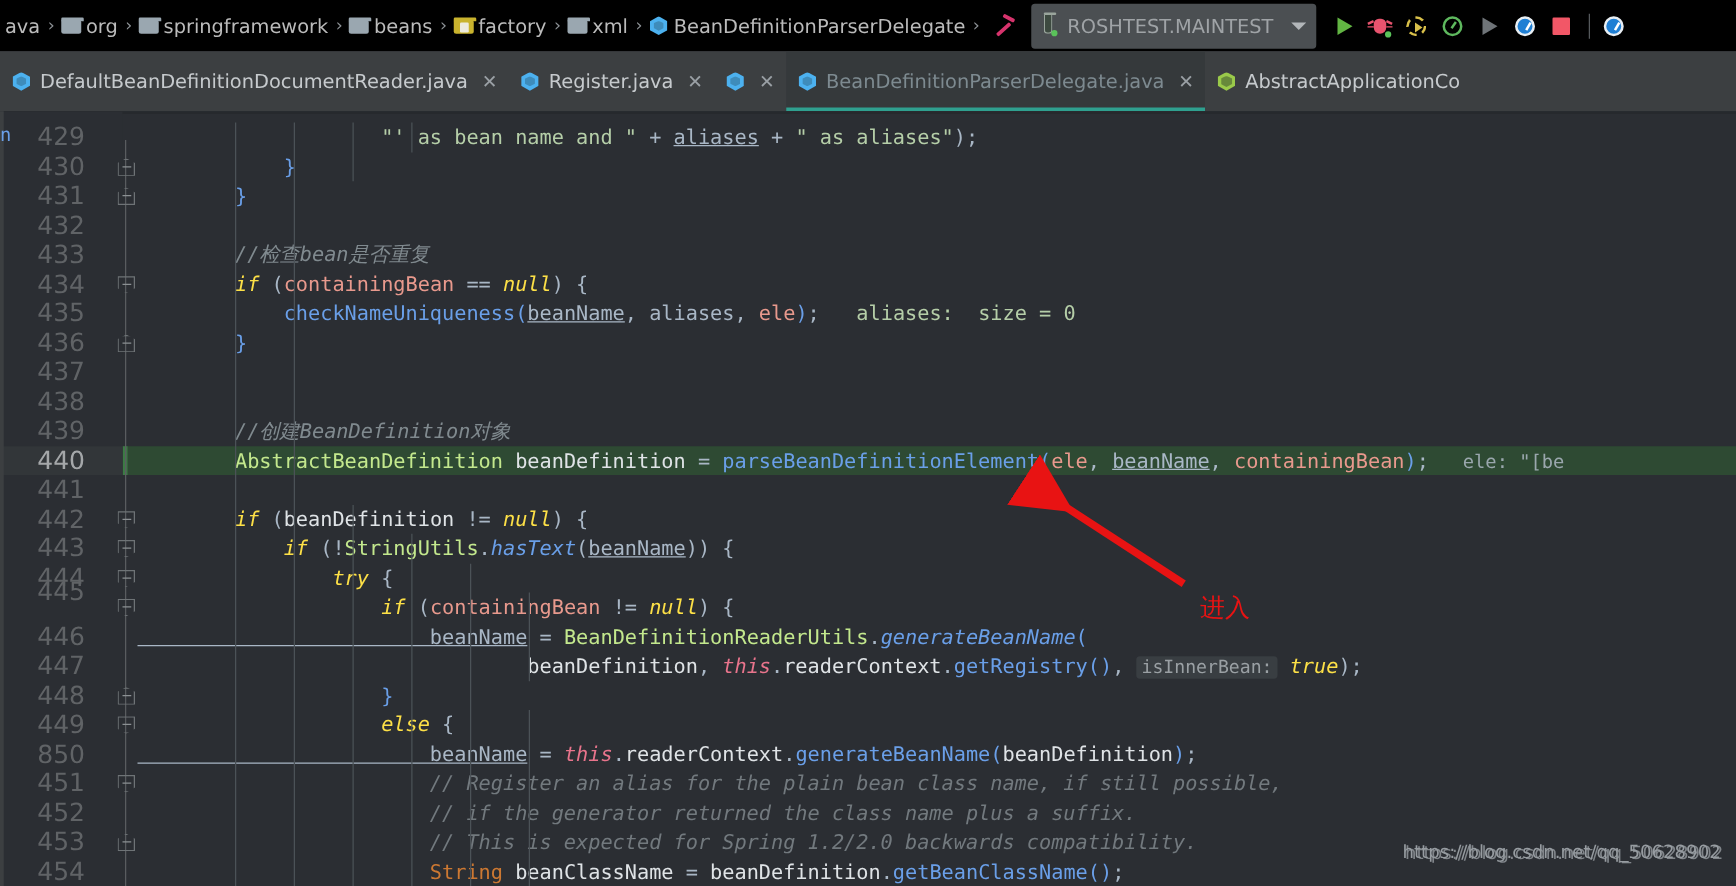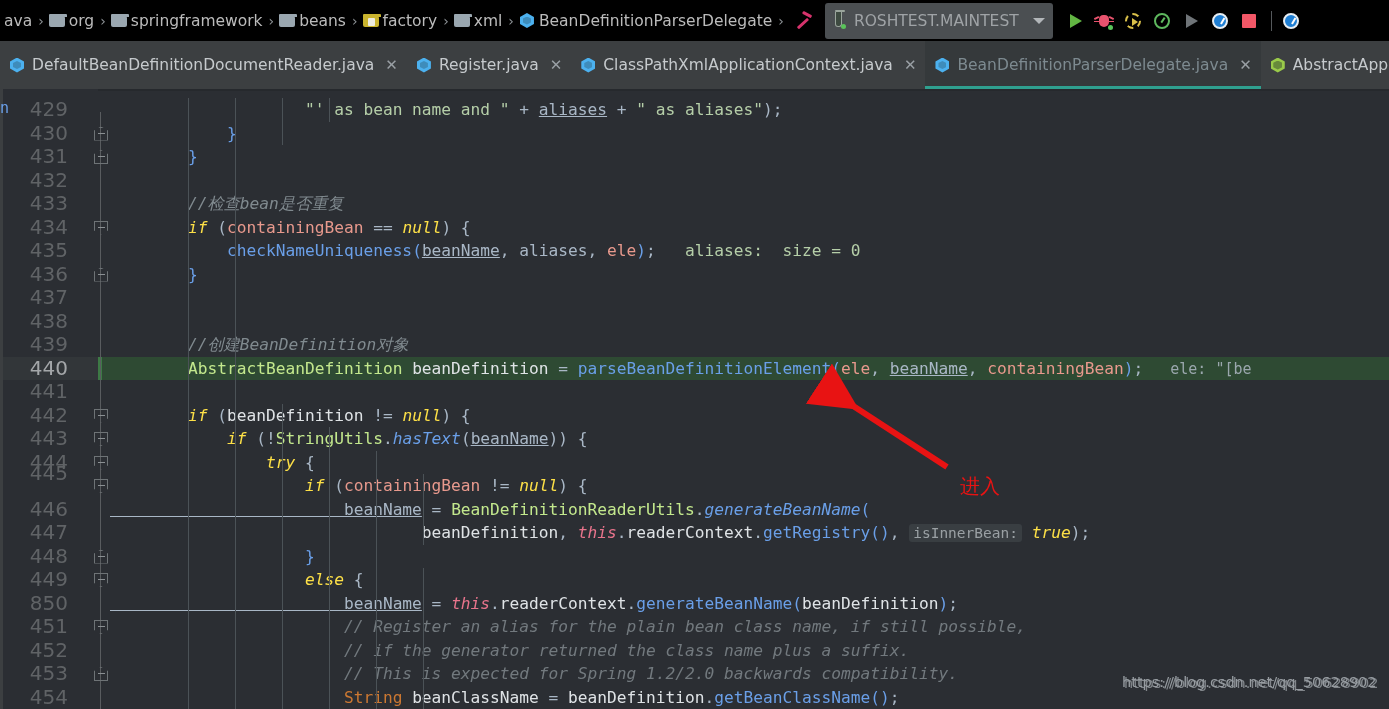--- a/index.html
+++ b/index.html
@@ -340,21 +340,20 @@
     <span class="ico ico-class">
         <i class="hx"></i>
       </span>
     <span class="t-label">Register.java</span>
     <span class="t-close">✕</span>
   </div>
   <div class="tab">
     <span class="ico ico-class">
         <i class="hx"></i>
       </span>
-    <span class="t-label">ClassPathXmlApplicationContext.java</span>
     <span class="t-close">✕</span>
   </div>
   <div class="tab active">
     <span class="ico ico-class">
         <i class="hx"></i>
       </span>
     <span class="t-label">BeanDefinitionParserDelegate.java</span>
     <span class="t-close">✕</span>
   </div>
   <div class="tab">

